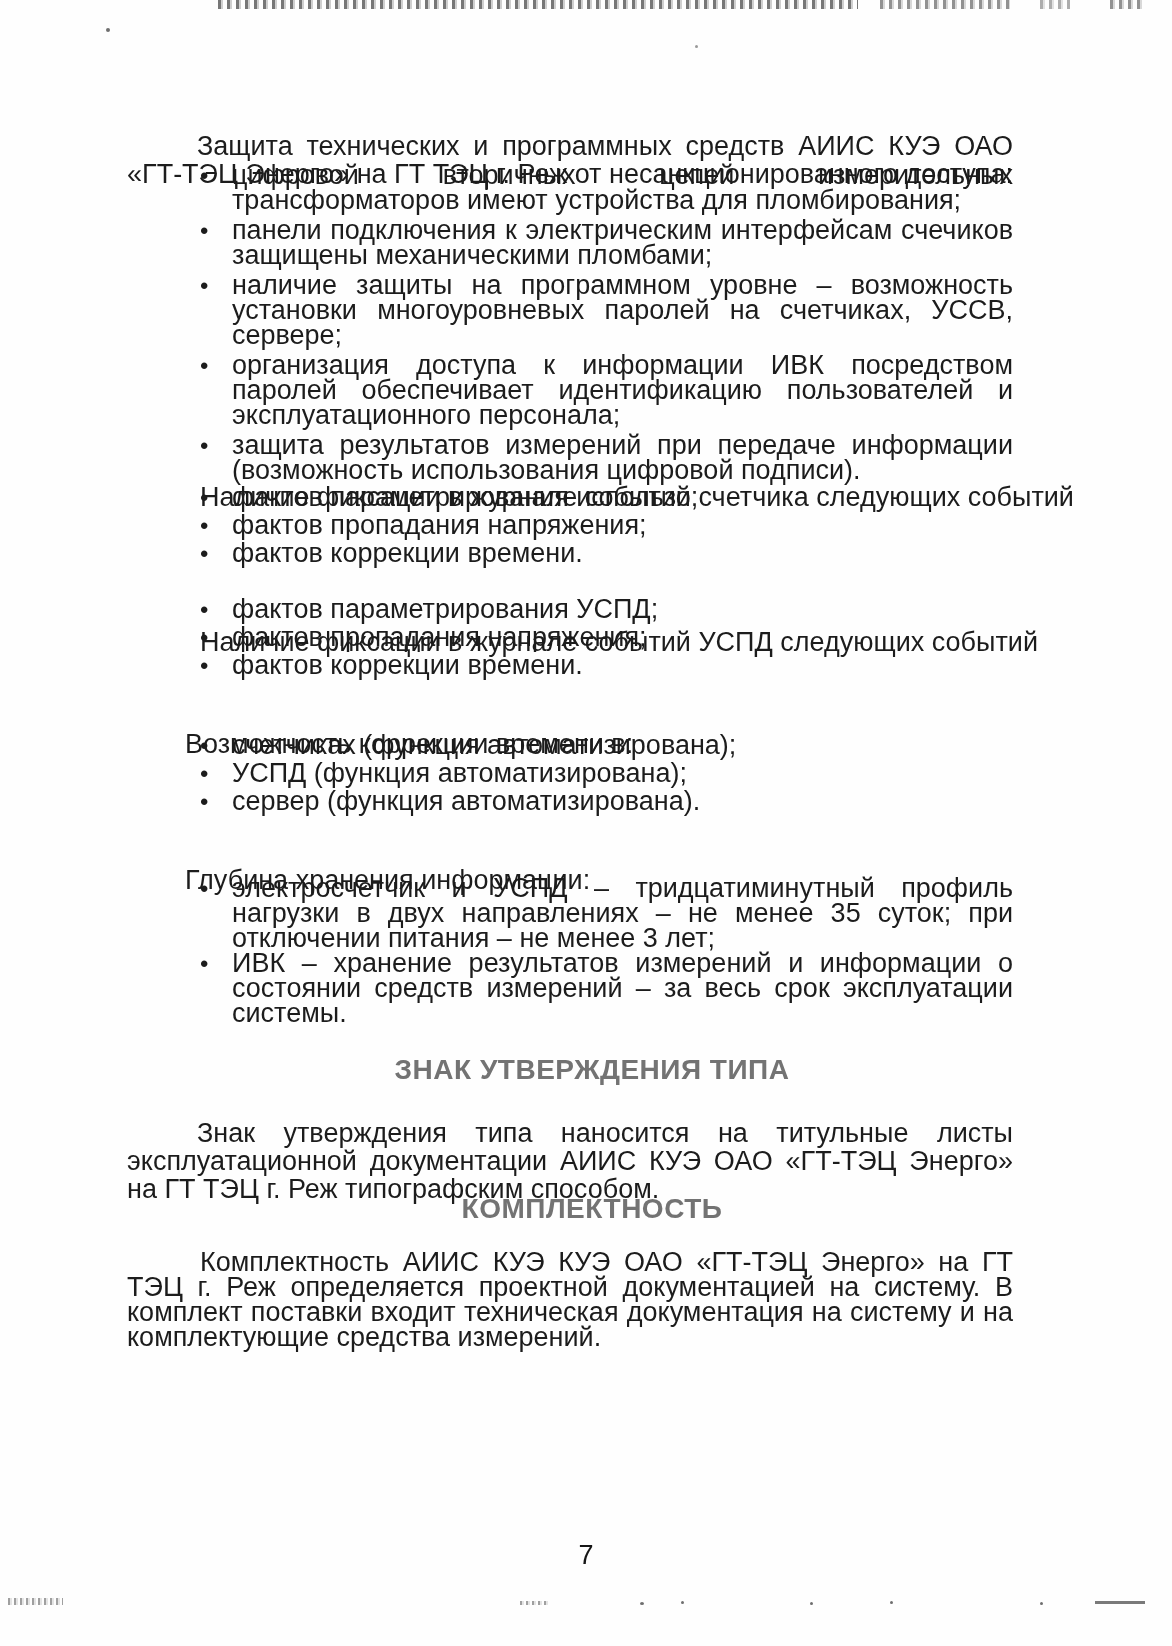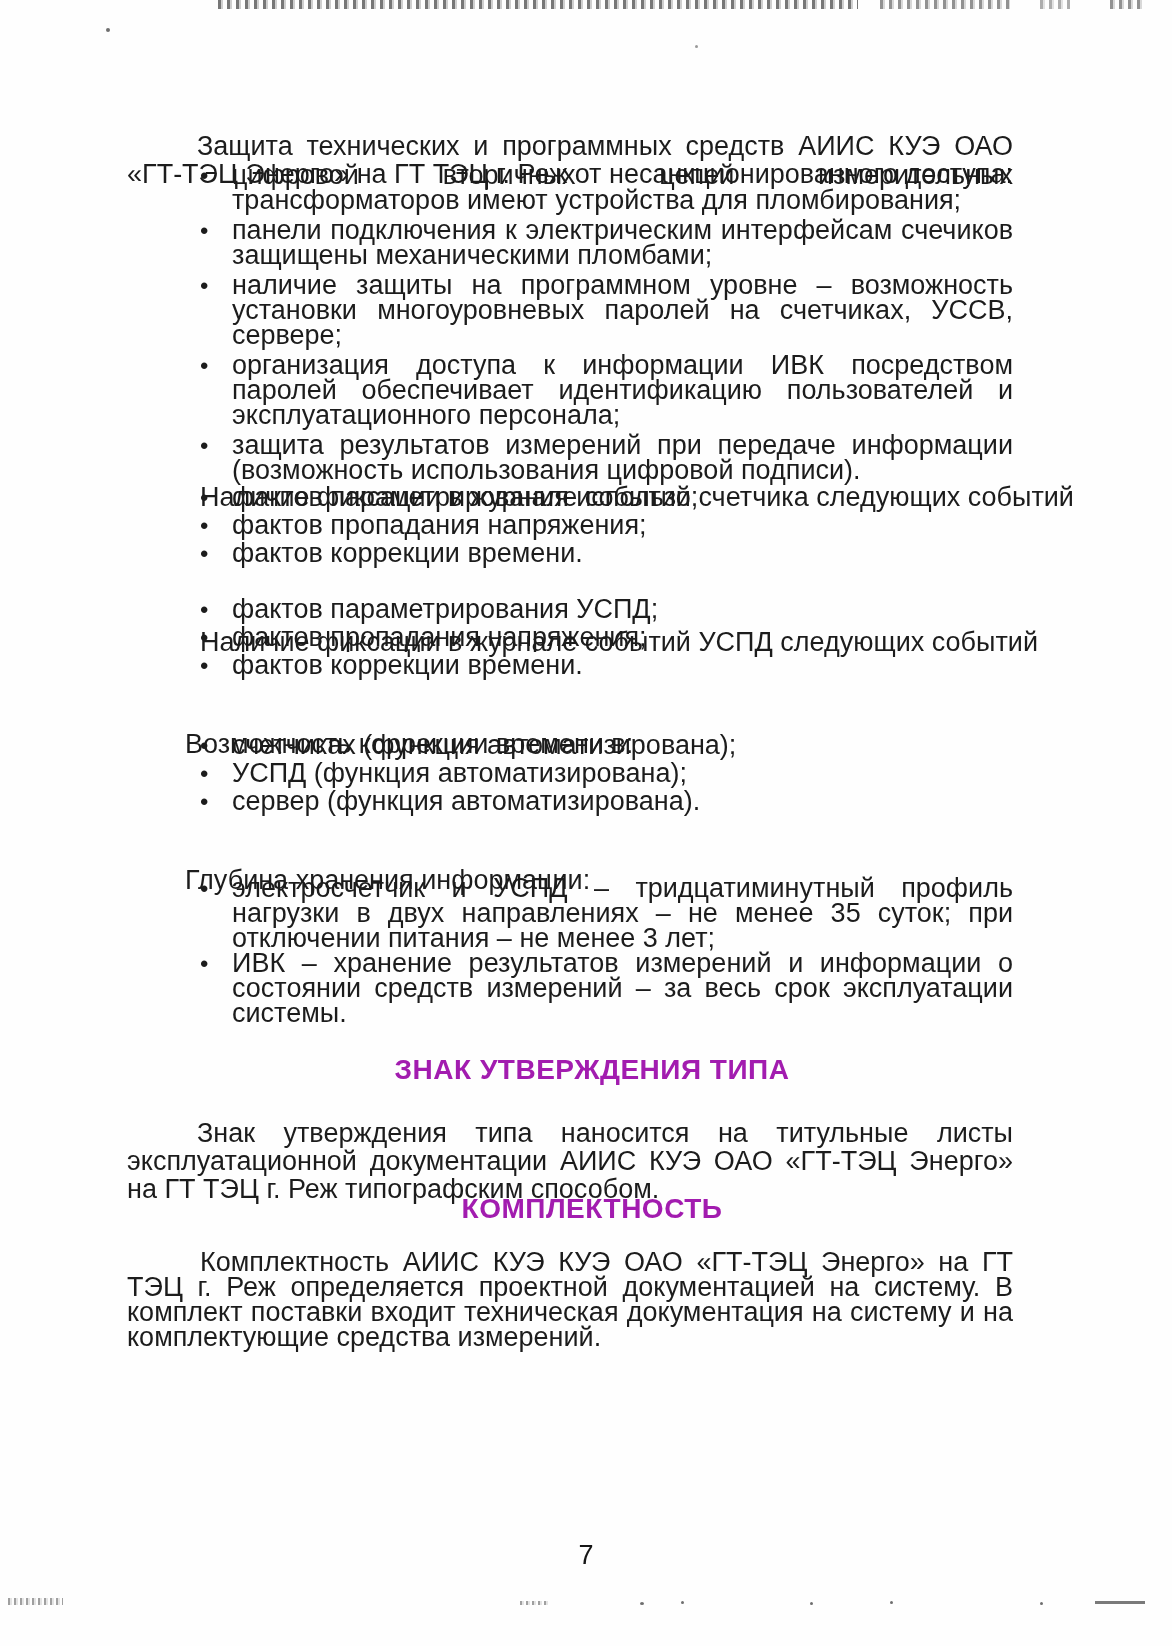--- a/index.html
+++ b/index.html
@@ -46,21 +46,21 @@
     font-size: 24px;
     line-height: 25px;
   }
   .heading {
     position: absolute;
     left: 127px;
     width: 930px;
     text-align: center;
     font-size: 28px;
     font-weight: bold;
-    color: #a21caf;
+    color: #737373;
     letter-spacing: 0.5px;
     line-height: 30px;
   }
   .pagenum {
     position: absolute;
     left: 0;
     width: 1172px;
     text-align: center;
     font-size: 27px;
     color: #161616;

